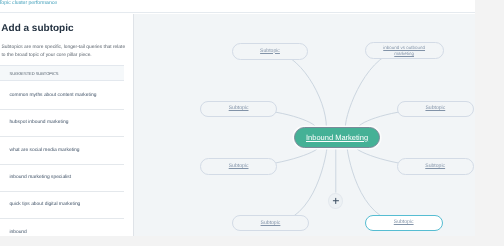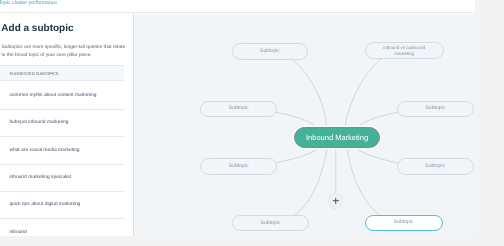--- a/index.html
+++ b/index.html
@@ -13,21 +13,21 @@
   #desc { position:absolute; left:1.5px; top:30.3px; width:127px; font-size:4.85px; color:#58616b; line-height:7.6px; letter-spacing:0.0px; }
   #sugg { position:absolute; left:0; top:51.2px; width:124.4px; height:15.6px; background:#f5f8fa; border-top:1px solid #e3e8ee; border-bottom:1px solid #e3e8ee;}
   #sugg span{ position:absolute; left:9.6px; top:5.2px; font-size:4.1px; color:#55616d; letter-spacing:-0.08px;}
   #list { position:absolute; left:0; top:68.8px; width:124.4px; }
   .row { position:relative; height:27.3px; border-bottom:1px solid #e4e8ec; width:124.4px; }
   .row span { position:absolute; left:9.4px; top:10.3px; font-size:4.9px; color:#3f5166; }
   #canvas { position:absolute; left:134px; top:14px; width:341px; height:222px; background:#f2f5f7; overflow:hidden; }
   svg.edges { position:absolute; left:0; top:0; width:341px; height:222px; }
   .node { position:absolute; z-index:2; background:#f2f5f7; border:1.5px solid #d3dbe6; border-radius:999px;
           display:flex; align-items:center; justify-content:center; text-align:center;
-          font-size:5.1px; color:#8293a8; line-height:9.6px; }
+          font-size:5.1px; color:#8293a8; line-height:9.6px;text-decoration:underline; }
   .center { background:#45b196; border:1px solid #7b8a99; color:#fff; font-size:7.5px; box-shadow:0 0 0 1.6px #fbfcfc; }
   .selected { border:1.85px solid #56bdd2; background:#fff; }
   #plus { position:absolute; z-index:2; border-radius:50%; background:#edf1f4; border:1px solid #e3e8ed; }
   #plus i, #plus b { position:absolute; background:#3d4f63; display:block; }
   #plus i { left:50%; top:50%; width:1.55px; height:6.2px; transform:translate(-50%,-50%); }
   #plus b { left:50%; top:50%; width:6.2px; height:1.55px; transform:translate(-50%,-50%); }
 </style>
 </head>
 <body>
 

